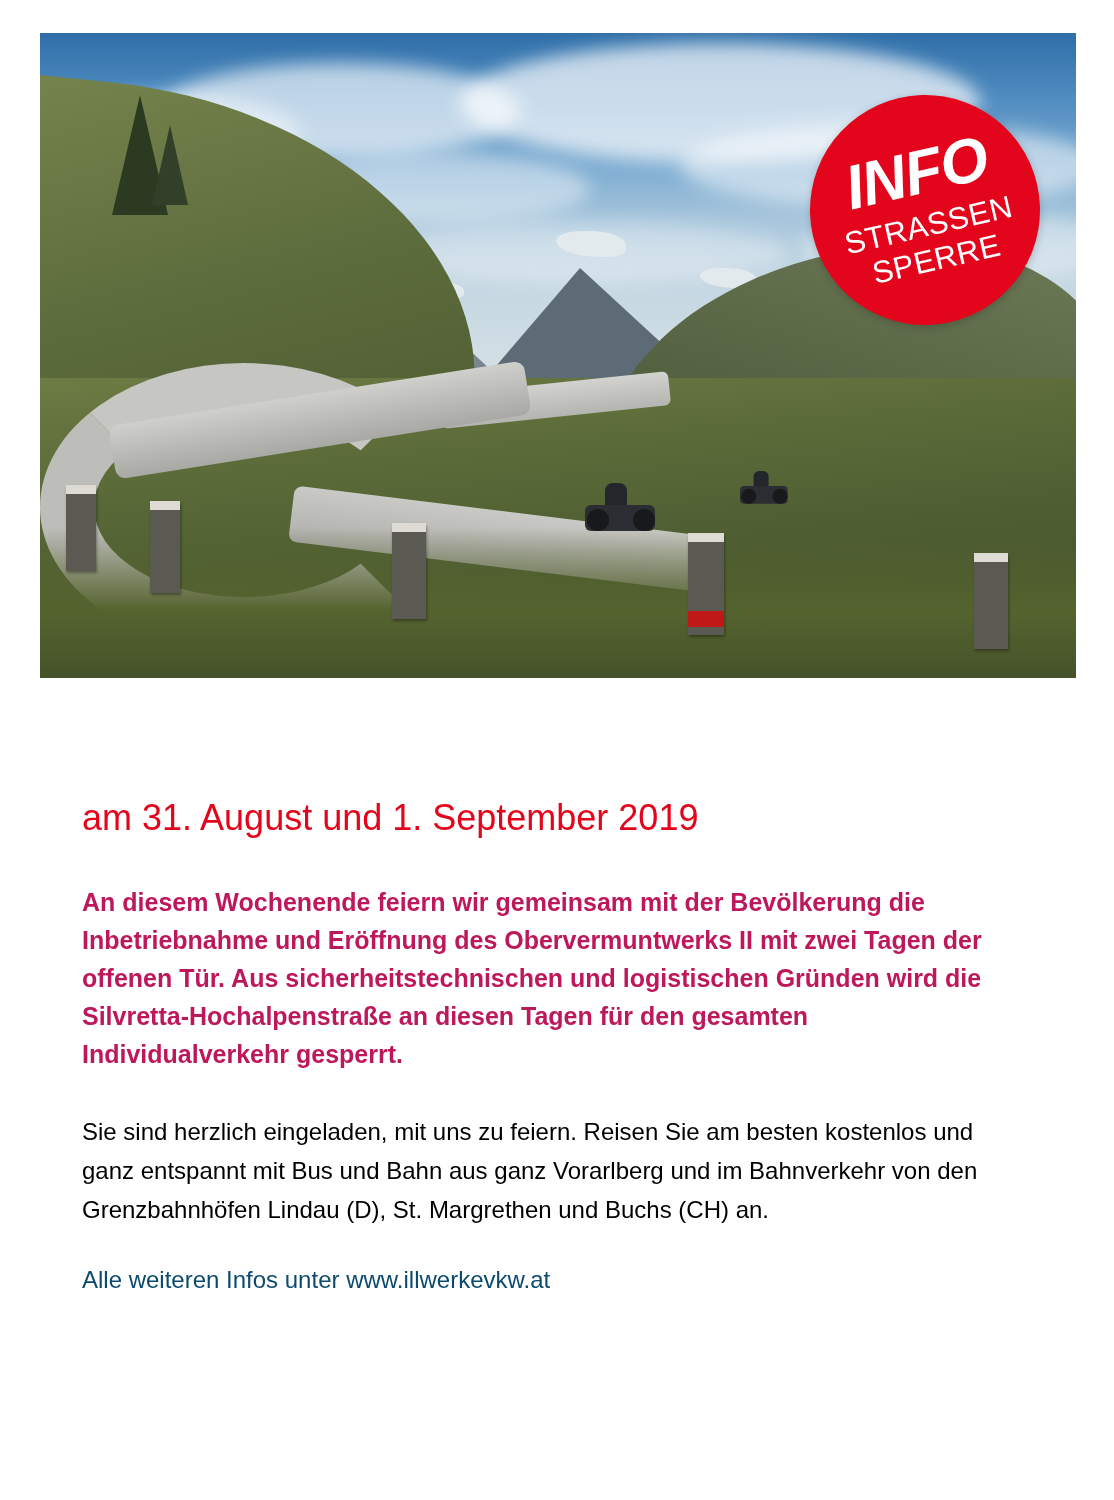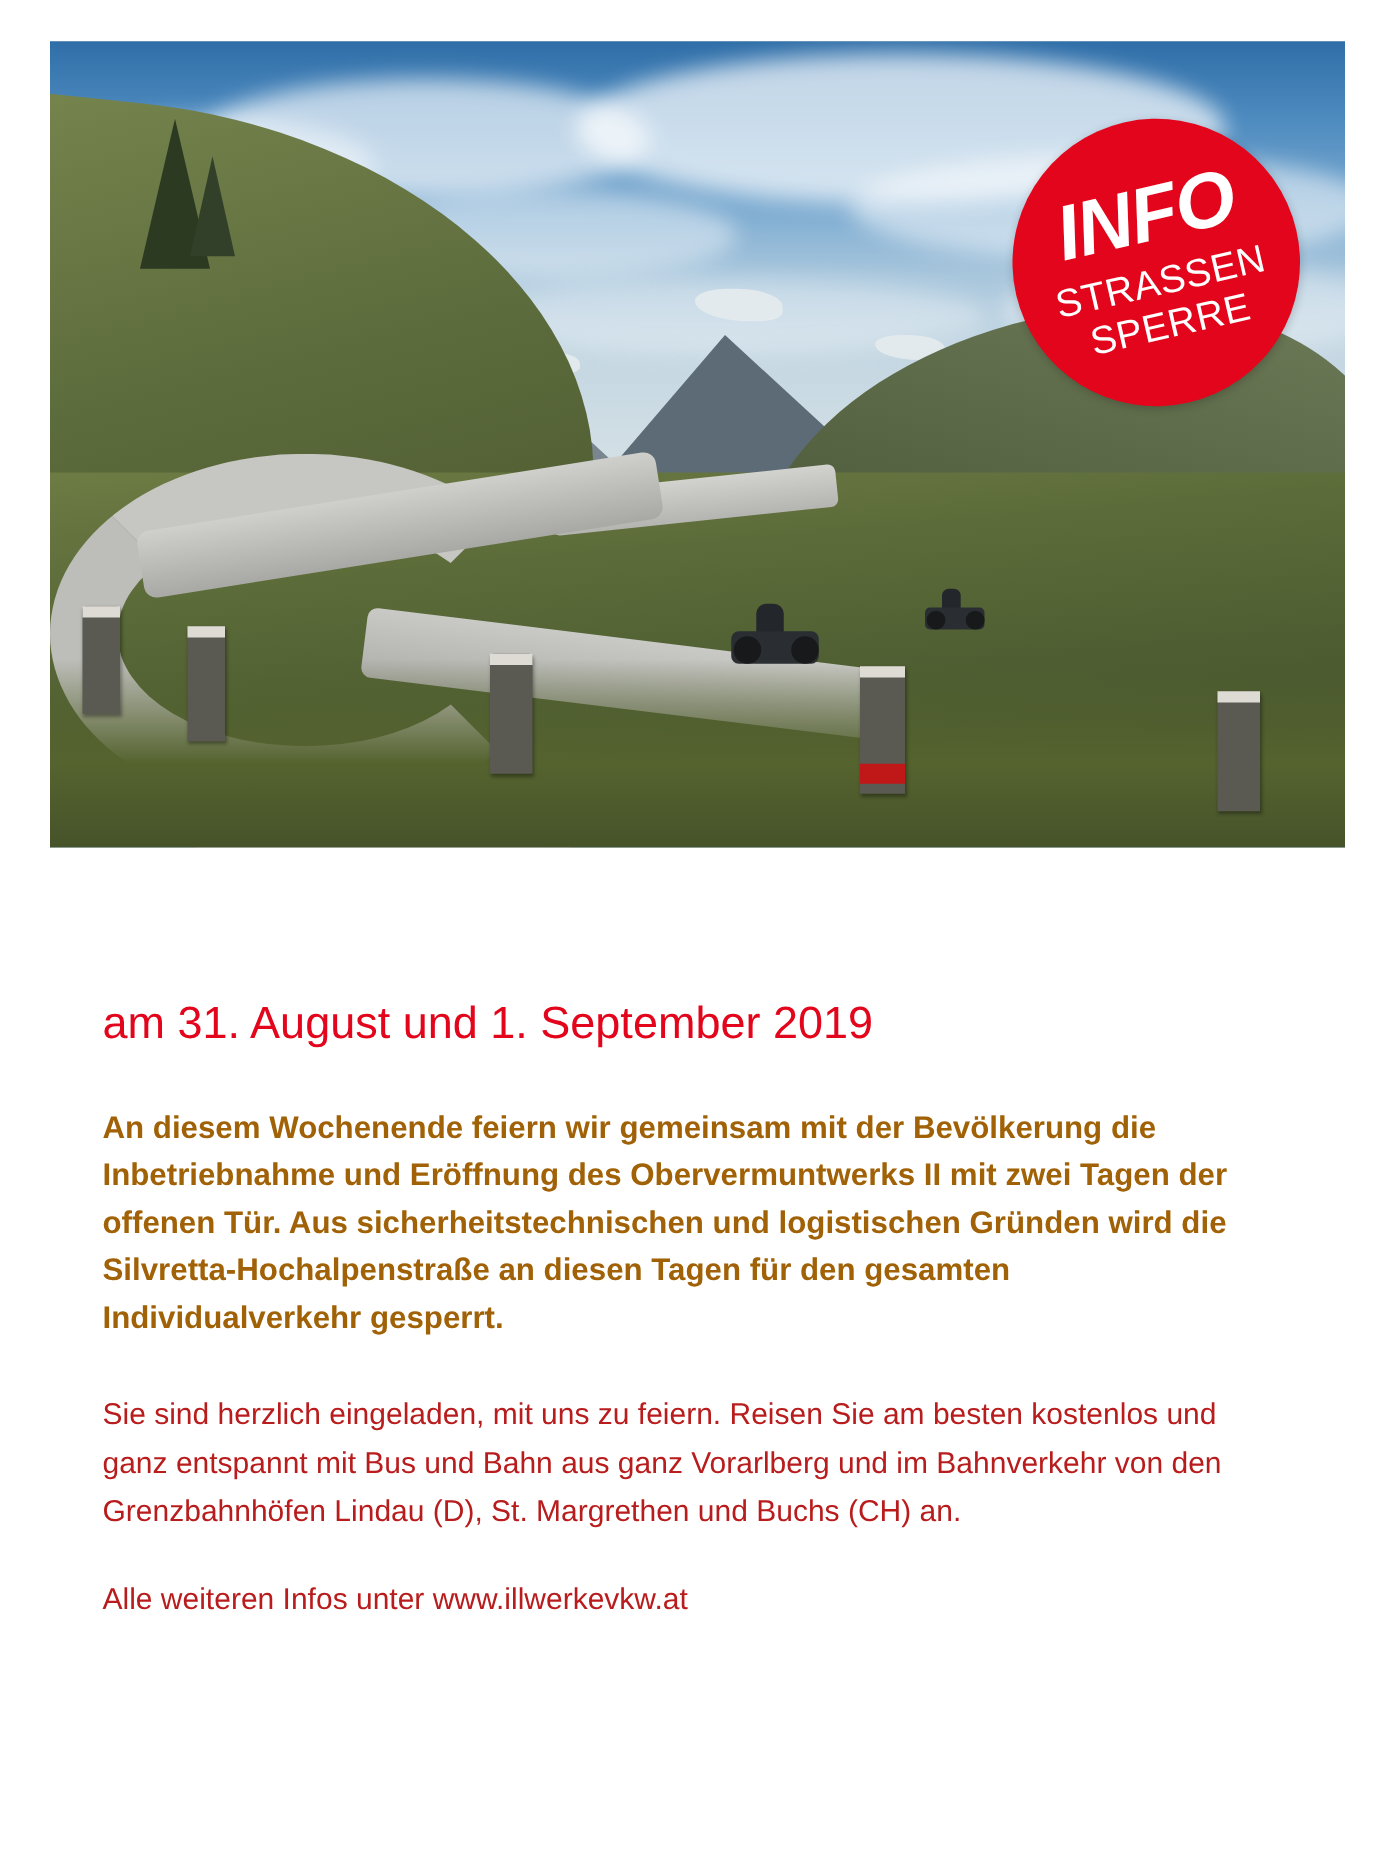--- a/index.html
+++ b/index.html
@@ -303,35 +303,35 @@
     margin: 0;
   }
   .subhead {
     color: #e3051b;
     font-size: 36px;
     line-height: 1.2;
     margin: 22px 0 16px 0;
     font-weight: normal;
   }
   .lead {
-    color: #a16207;
+    color: #be185d;
     font-weight: bold;
     font-size: 25px;
     line-height: 1.52;
     margin: 44px 0 0 0;
   }
   .body-text {
-    color: #b91c1c;
+    color: #000000;
     font-size: 24px;
     line-height: 1.62;
     margin: 40px 0 0 0;
     font-weight: normal;
   }
   .footer-text {
-    color: #b91c1c;
+    color: #0c4a6e;
     font-size: 24px;
     line-height: 1.5;
     margin: 32px 0 0 0;
   }
 </style>
 </head>
 <body>
 
 <div class="poster">
 

